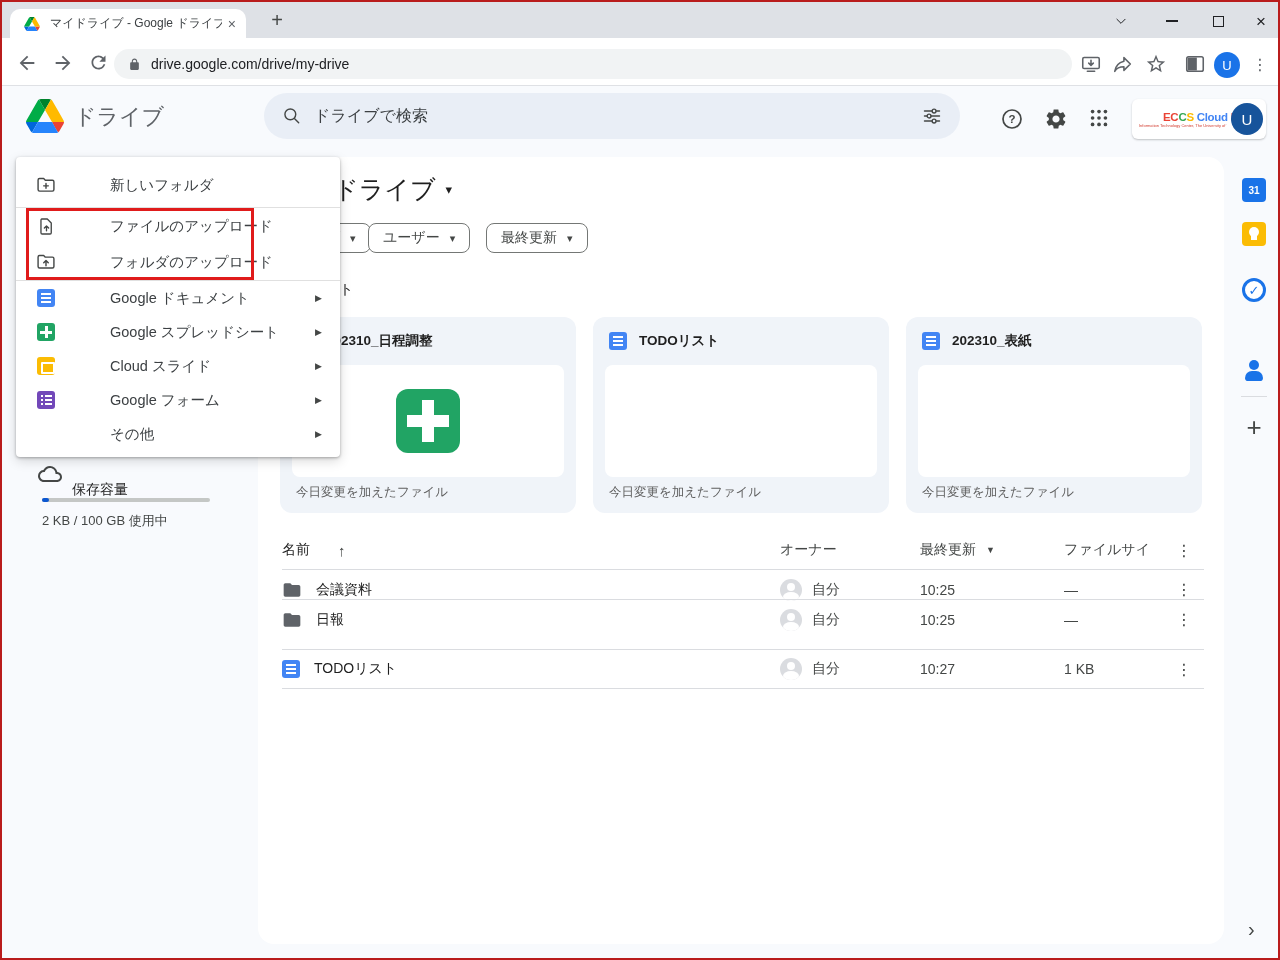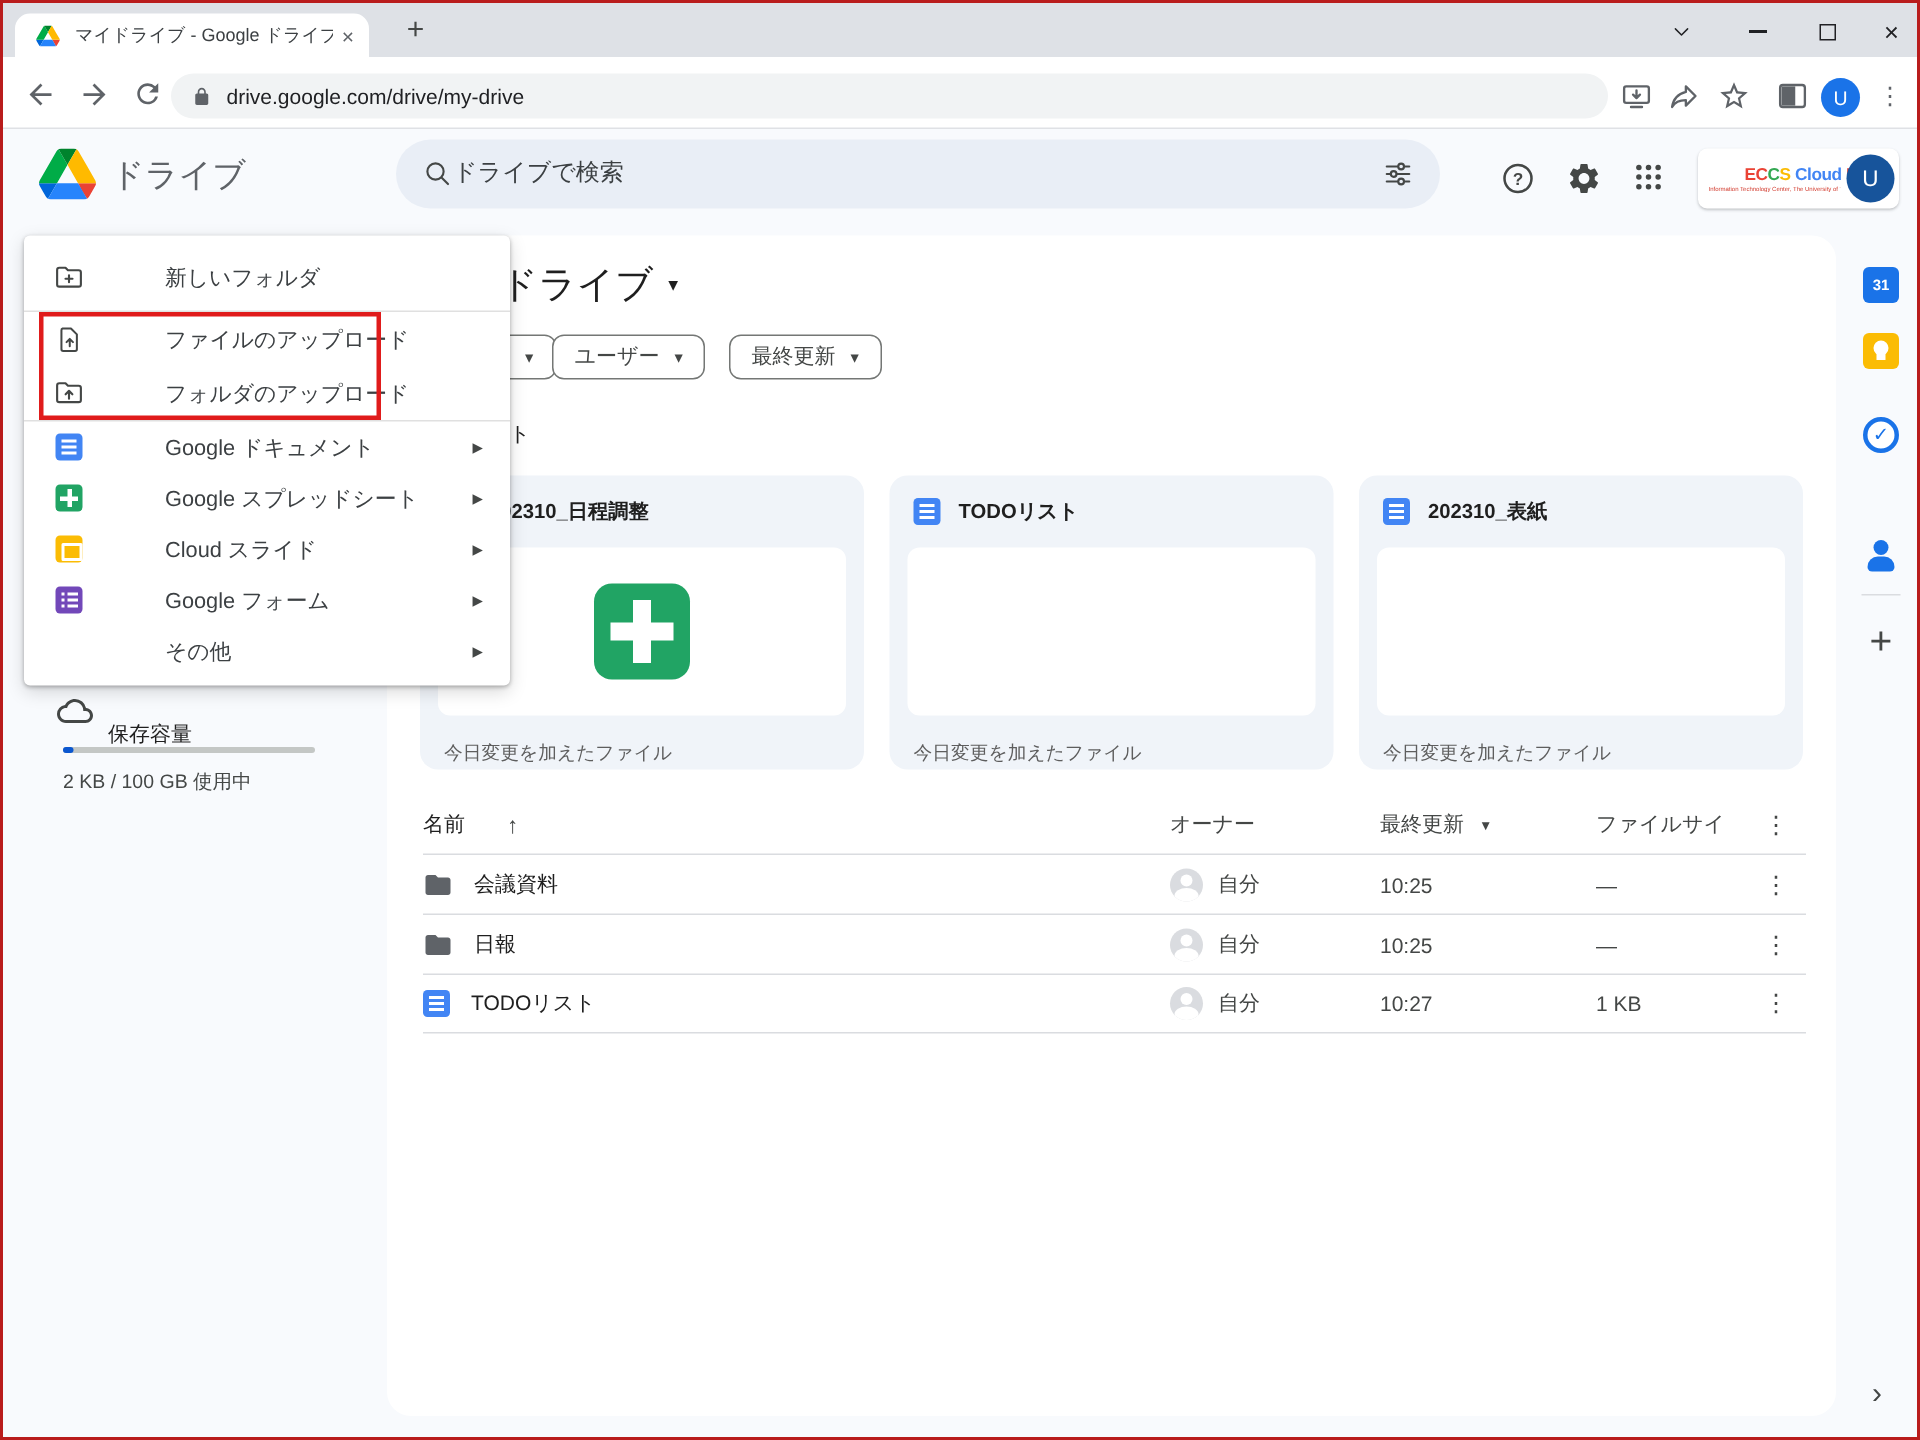--- a/index.html
+++ b/index.html
@@ -22,42 +22,42 @@
   .url { font-size:14px; color:#202124; margin-left:10px; }
   .tbicon { position:absolute; top:51px; width:24px; height:24px; }
   .avatar-sm { position:absolute; left:1212px; top:50px; width:26px; height:26px; border-radius:50%; background:#1a73e8; color:#fff; font-size:13px; display:flex; align-items:center; justify-content:center; }
   .dots { font-size:16px; color:#5f6368; text-align:center; line-height:24px; }
 
   
   .dheader { position:absolute; left:0; top:84px; width:1276px; height:60px; background:#f8fafd; }
   .dlogo { position:absolute; left:24px; top:13px; }
   .dname { position:absolute; left:72px; top:16px; font-size:22px; color:#5f6368; }
   .dsearch { position:absolute; left:262px; top:7px; width:696px; height:46px; border-radius:23px; background:#e9eef6; display:flex; align-items:center; padding:0 18px; }
-  .dsearch input { border:none; outline:none; background:transparent; flex:1; font-size:16px; color:#4d7c0f; margin-left:0; font-family:inherit; }
+  .dsearch input { border:none; outline:none; background:transparent; flex:1; font-size:16px; color:#4d7c0f; margin-left:12px; font-family:inherit; }
   .dsearch input::placeholder { color:#3c4043; opacity:1; }
   .hicon { position:absolute; top:21px; width:26px; height:26px; }
   .eccs { position:absolute; left:1130px; top:13px; width:134px; height:40px; background:#fff; border-radius:6px; box-shadow:0 1px 2px rgba(60,64,67,.3); display:flex; align-items:center; padding-left:7px; }
   .eccs-txt { width:88px; }
   .eccs-main { font-size:11.5px; font-weight:bold; letter-spacing:-0.3px; white-space:nowrap; }
   .eccs-sub { font-size:4px; color:#d23b2e; white-space:nowrap; overflow:hidden; }
   .avatar-lg { width:32px; height:32px; border-radius:50%; background:#17549b; color:#fff; font-size:15px; display:flex; align-items:center; justify-content:center; margin-left:4px; }
 
   
   .dbody { position:absolute; left:0; top:144px; width:1276px; height:812px; background:#f8fafd; }
   .maincard { position:absolute; left:256px; top:11px; width:966px; height:787px; background:#fff; border-radius:16px; }
   .ptitle { position:absolute; left:24px; top:16px; font-size:25px; color:#1f1f1f; display:flex; align-items:center; gap:10px; }
   .ptitle .caret { font-size:13px; color:#1f1f1f; }
   .chip { position:absolute; top:66px; height:30px; border:1px solid #747775; border-radius:8px; display:inline-flex; align-items:center; gap:10px; padding:0 14px; font-size:14px; color:#444746; background:#fff; }
   .chip .caret { font-size:11px; color:#444746; }
   .suglabel { position:absolute; left:24px; top:124px; font-size:14px; color:#1f1f1f; }
   .fcard { position:absolute; top:160px; width:296px; height:196px; background:#f0f4f9; border-radius:12px; }
   .fcard-head { display:flex; align-items:center; gap:12px; padding:15px 16px 0 16px; }
   .fcard-title { font-size:13.5px; font-weight:bold; color:#1f1f1f; }
   .fcard-prev { position:absolute; left:12px; right:12px; top:48px; height:112px; background:#fff; border-radius:8px; display:flex; align-items:center; justify-content:center; }
-  .fcard-foot { position:absolute; left:16px; bottom:2px; font-size:12.5px; color:#5e5e5e; }
+  .fcard-foot { position:absolute; left:16px; bottom:12px; font-size:12.5px; color:#5e5e5e; }
   .sheets-big { width:64px; height:64px; border-radius:12px; background:#21a464; position:relative; }
   .sheets-big::before { content:""; position:absolute; left:26px; top:11px; width:12px; height:42px; background:#fff; }
   .sheets-big::after { content:""; position:absolute; left:11px; top:26px; width:42px; height:12px; background:#fff; }
 
   
   .pi { width:18px; height:18px; border-radius:3px; position:relative; flex:none; }
   .pi-docs { background:#4285f4; }
   .pi-docs::after { content:""; position:absolute; left:4px; right:4px; top:4px; height:2px; background:#fff; box-shadow:0 4px 0 #fff,0 8px 0 #fff; }
   .pi-sheets { background:#21a464; }
   .pi-sheets::before { content:""; position:absolute; left:8px; top:3px; width:2.5px; height:12px; background:#fff; }
@@ -326,21 +326,21 @@
         </div>
         <div class="cell c-owner">
           <div class="owner-av"></div>
           <span>自分</span>
         </div>
         <div class="cell c-mod">10:25</div>
         <div class="cell c-size">—</div>
         <div class="cell c-dots">⋮</div>
       </div>
 
-      <div class="trow" style="top:452px;">
+      <div class="trow" style="top:442px;">
         <div class="cell c-name">
           <svg class="ficn" width="20" height="20" viewBox="0 0 24 24">
               <path d="M10 4H4c-1.1 0-2 .9-2 2v12c0 1.1.9 2 2 2h16c1.1 0 2-.9 2-2V8c0-1.1-.9-2-2-2h-8l-2-2z"></path>
             </svg>
           <span>日報</span>
         </div>
         <div class="cell c-owner">
           <div class="owner-av"></div>
           <span>自分</span>
         </div>

